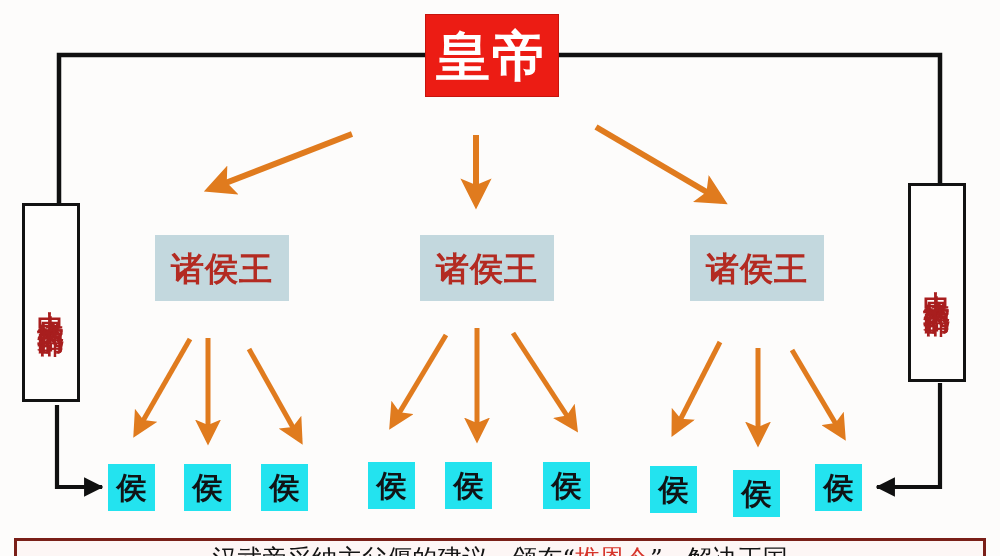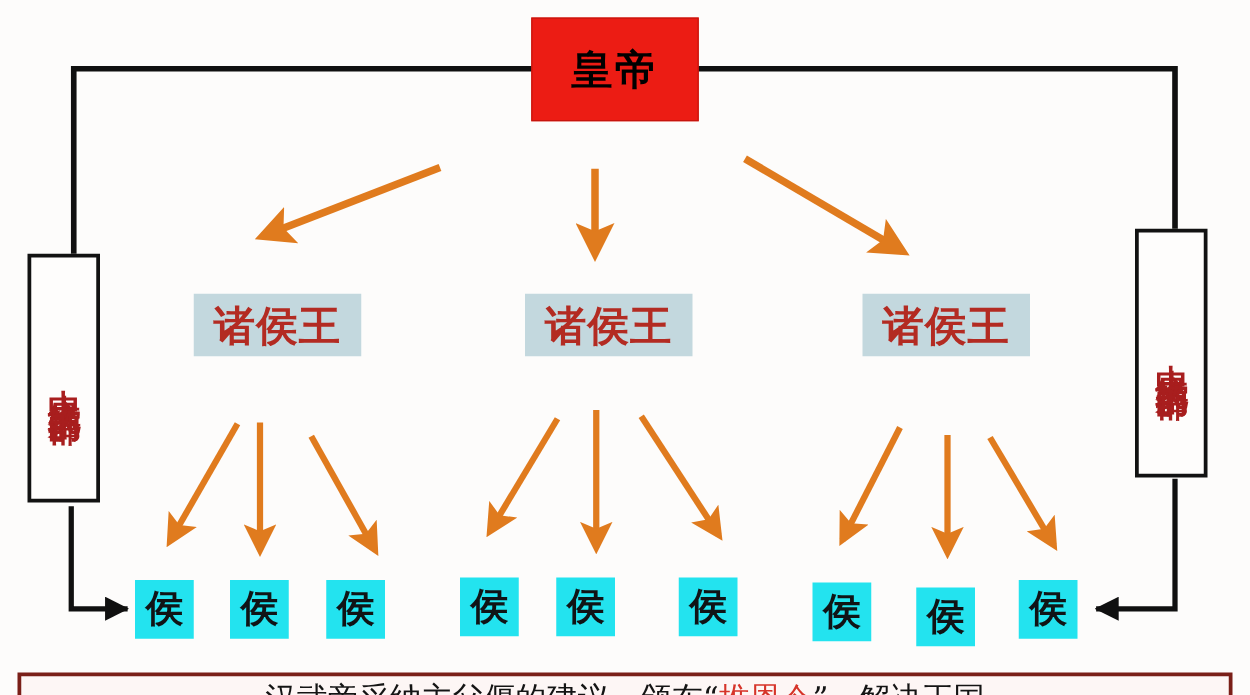--- a/index.html
+++ b/index.html
@@ -15,38 +15,38 @@
 
   .node{position:absolute;display:flex;align-items:center;justify-content:center;
         box-sizing:border-box;line-height:1;}
 
   
   #node-emperor{
     left:425px;top:14px;width:134px;height:83px;
     background:#ec1c14;border:1px solid #c6140d;
   }
   #node-emperor .lbl{
-    color:#000000;font-size:33px;font-weight:700;letter-spacing:2px;
+    color:#ffffff;font-size:54px;font-weight:700;letter-spacing:2px;
     font-family:"DejaVu Serif","Liberation Serif",serif;
   }
 
   
   .side-box{
     width:58px;height:199px;background:#fefdfc;border:3px solid #121212;
   }
   #node-commandery-left{left:22px;top:203px;}
   #node-commandery-right{left:908px;top:183px;}
   .side-box .lbl{
     writing-mode:vertical-rl;text-orientation:upright;
     color:#a81e1e;font-size:26px;font-weight:700;letter-spacing:4px;
     font-family:"DejaVu Serif","Liberation Serif",serif;
   }
 
   
-  .king-box{width:134px;height:50px;background:#c3d8de;}
+  .king-box{width:134px;height:66px;background:#c3d8de;}
   #node-king-1{left:155px;top:235px;}
   #node-king-2{left:420px;top:235px;}
   #node-king-3{left:690px;top:235px;}
   .king-box .lbl{
     color:#b32b22;font-size:33px;font-weight:700;letter-spacing:1px;
     font-family:"DejaVu Serif","Liberation Serif",serif;
   }
 
   
   .marquis-box{width:47px;height:47px;background:#23e3ef;}

